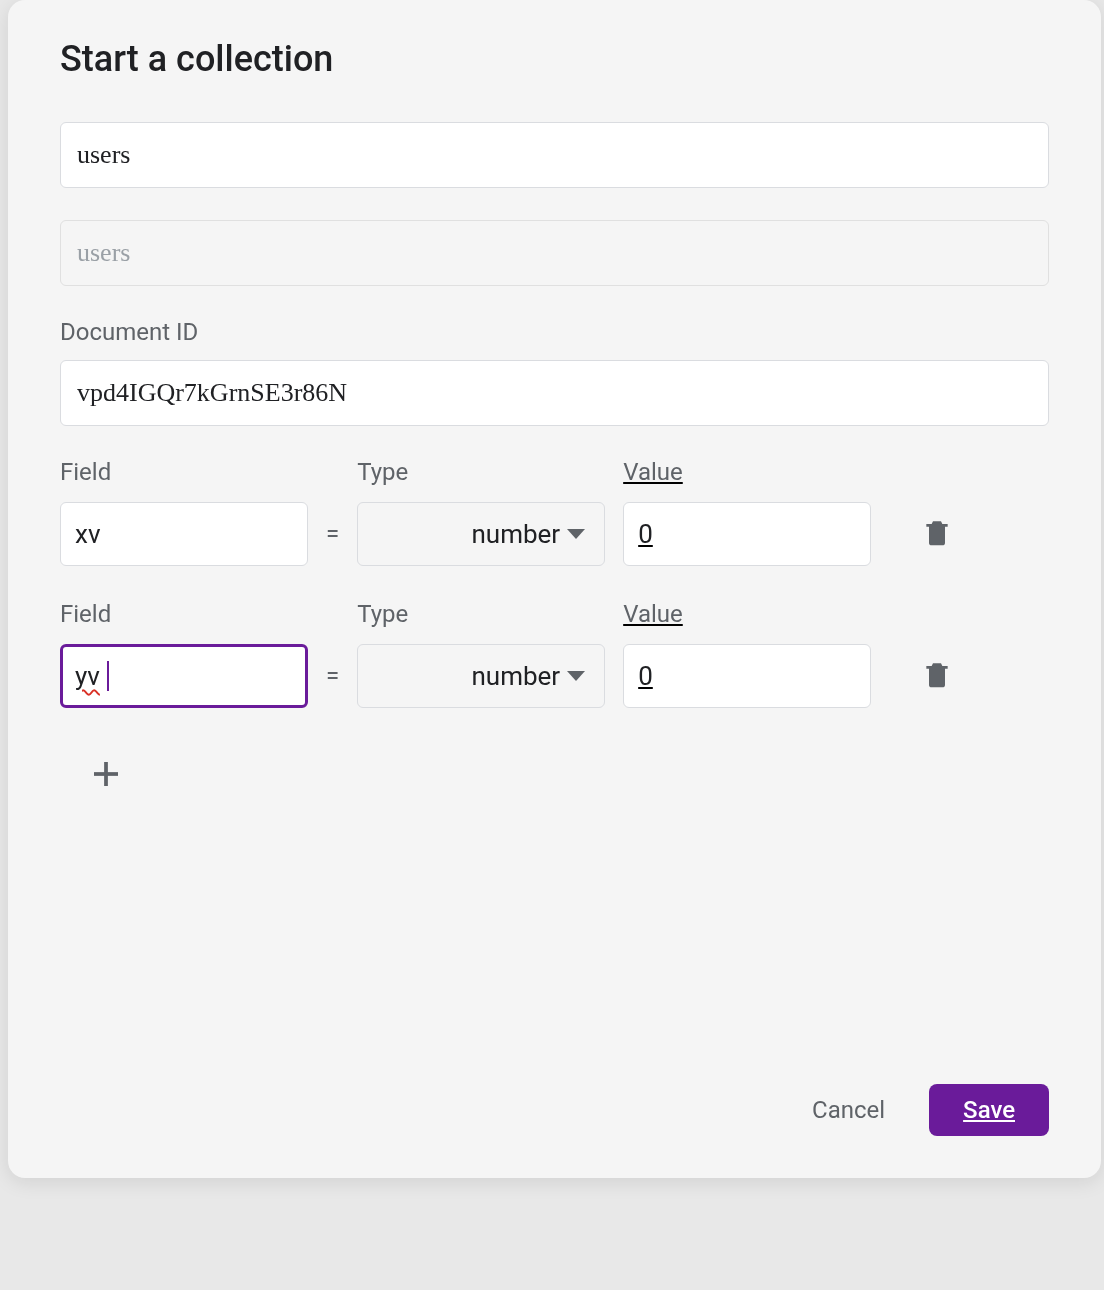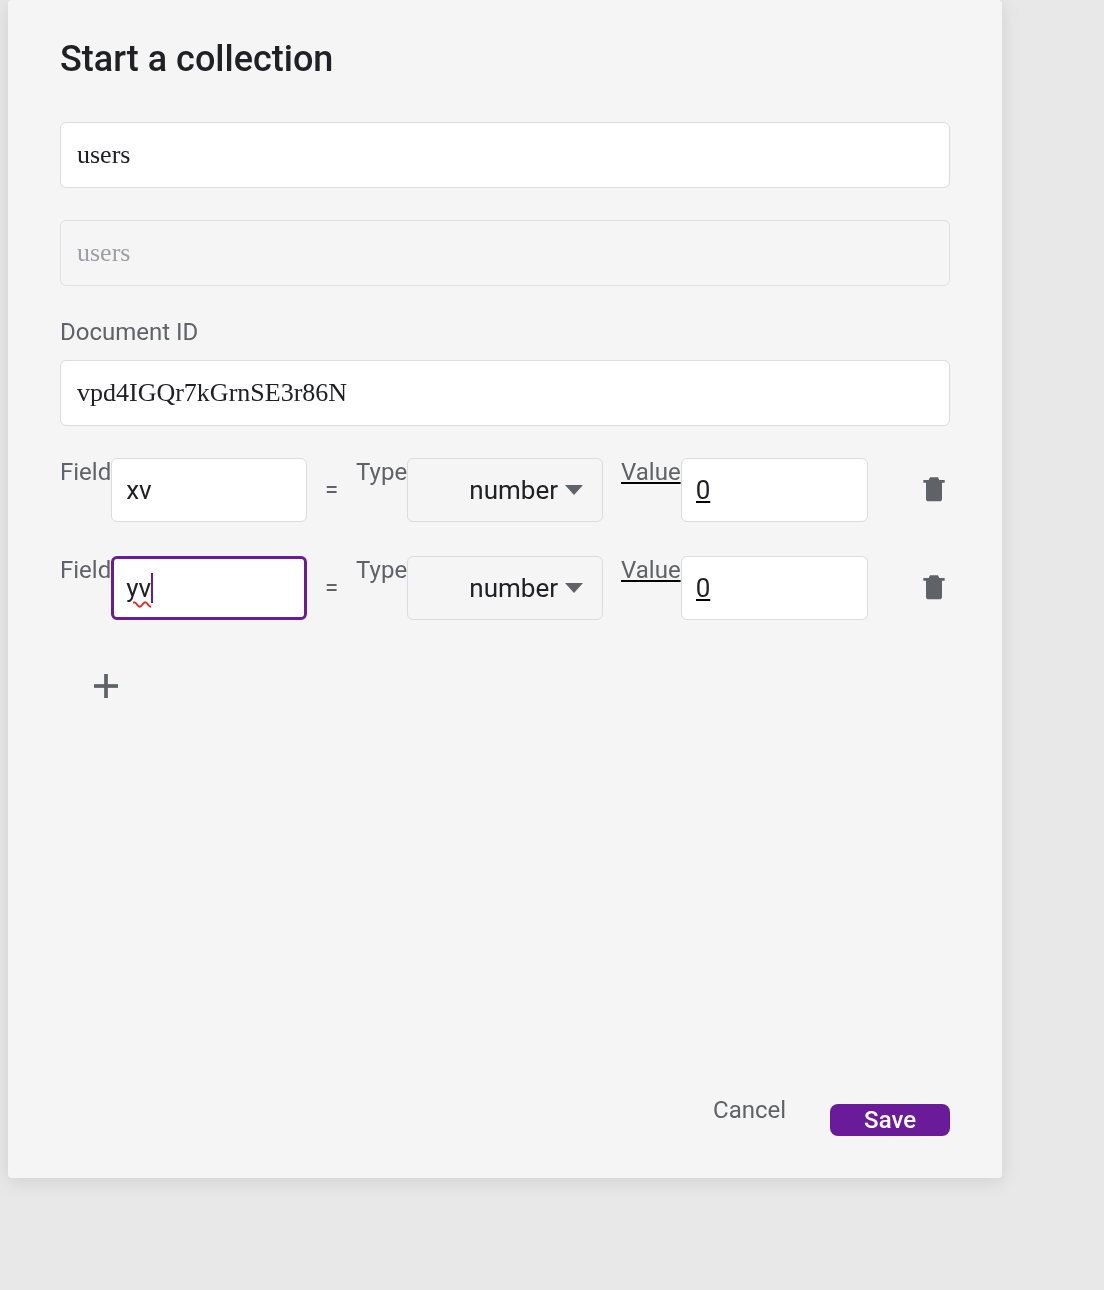--- a/index.html
+++ b/index.html
@@ -9,22 +9,22 @@
     }
     body {
       font-family: 'Roboto', -apple-system, BlinkMacSystemFont, 'Segoe UI', Arial, sans-serif;
       background: #e8e8e8;
       width: 1104px;
       height: 1290px;
       overflow: hidden;
     }
     .dialog {
       background: #f5f5f5;
-      border-radius: 4px;
-      width: 994px;
+      border-radius: 17px;
+      width: 1093px;
       height: 1178px;
       margin: 0 0 0 8px;
       padding: 38px 52px 42px 52px;
       position: relative;
       box-shadow: 0 4px 20px rgba(0,0,0,0.1);
     }
     .dialog-title {
       font-size: 36px;
       font-weight: 500;
       color: #202124;
@@ -57,21 +57,21 @@
       border: 1px solid #e0e0e0;
     }
     .fields-row {
       display: flex;
       align-items: flex-start;
       gap: 18px;
       margin-bottom: 34px;
     }
     .fields-col {
       display: flex;
-      flex-direction: row;
+      flex-direction: column;
     }
     .col-field {
       width: 248px;
     }
     .col-type {
       width: 248px;
     }
     .col-value {
       width: 248px;
       text-decoration: underline;
@@ -185,29 +185,30 @@
     }
     .save-btn {
       background: #6a1b9a;
       border: none;
       border-radius: 8px;
       color: #fff;
       font-size: 24px;
       font-family: inherit;
       font-weight: 500;
       cursor: pointer;
-      padding: 2px 34px;
+      padding: 12px 34px;
+      text-decoration: underline;
     }
     .spellcheck {
       text-decoration: underline wavy #d93025 2px;
       text-underline-offset: 4px;
     }
     .cursor {
       border-right: 2px solid #6a1b9a;
-      padding-right: 0;
+      padding-right: 7px;
     }
   </style>
 </head>
 <body>
 
 <div class="dialog">
 
   <h1 class="dialog-title">Start a collection</h1>
 
   <div class="field-group">

